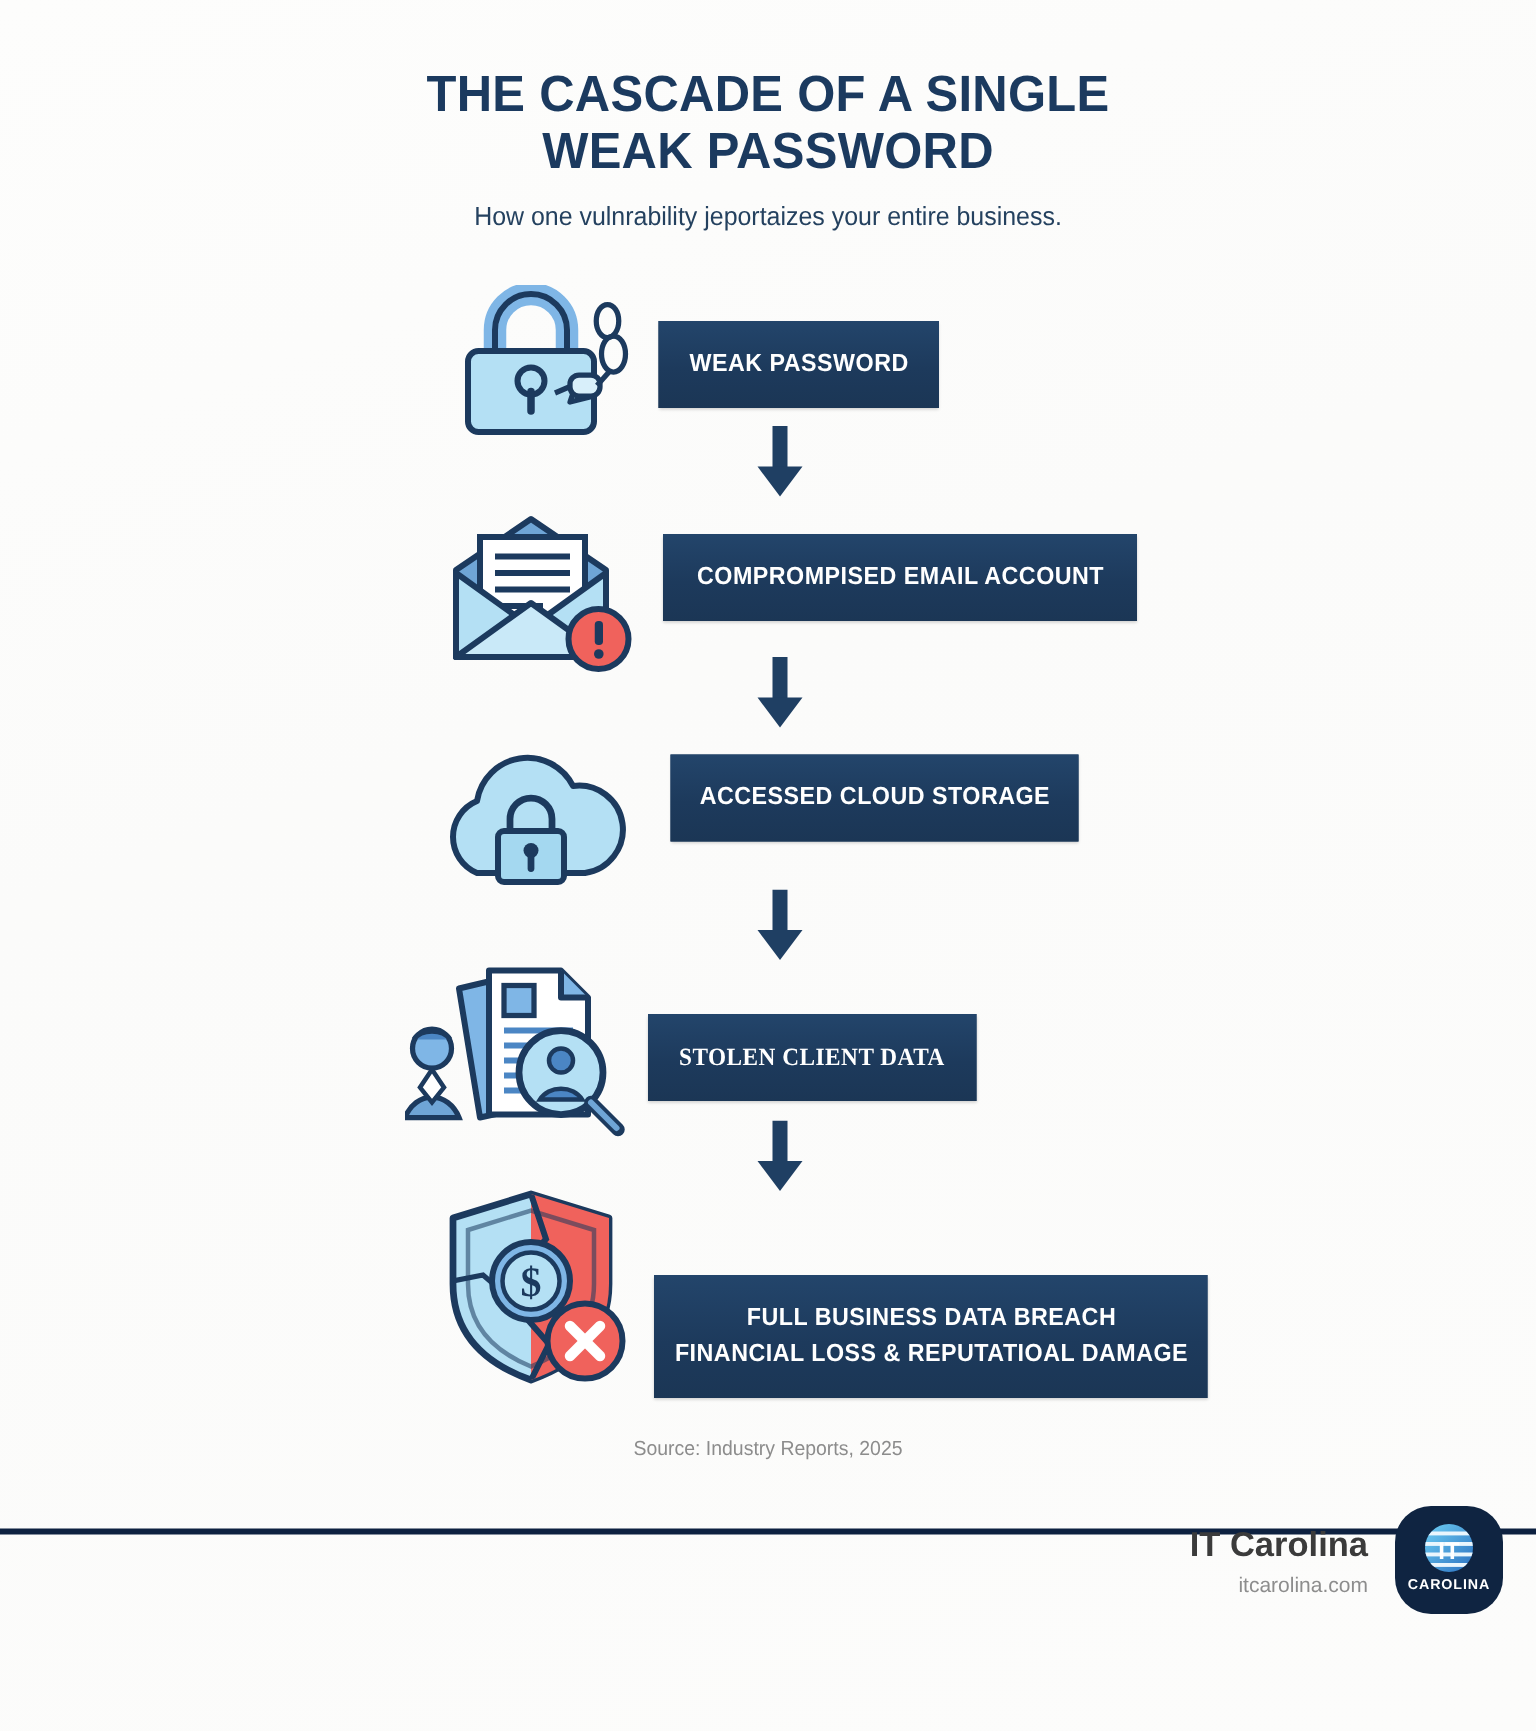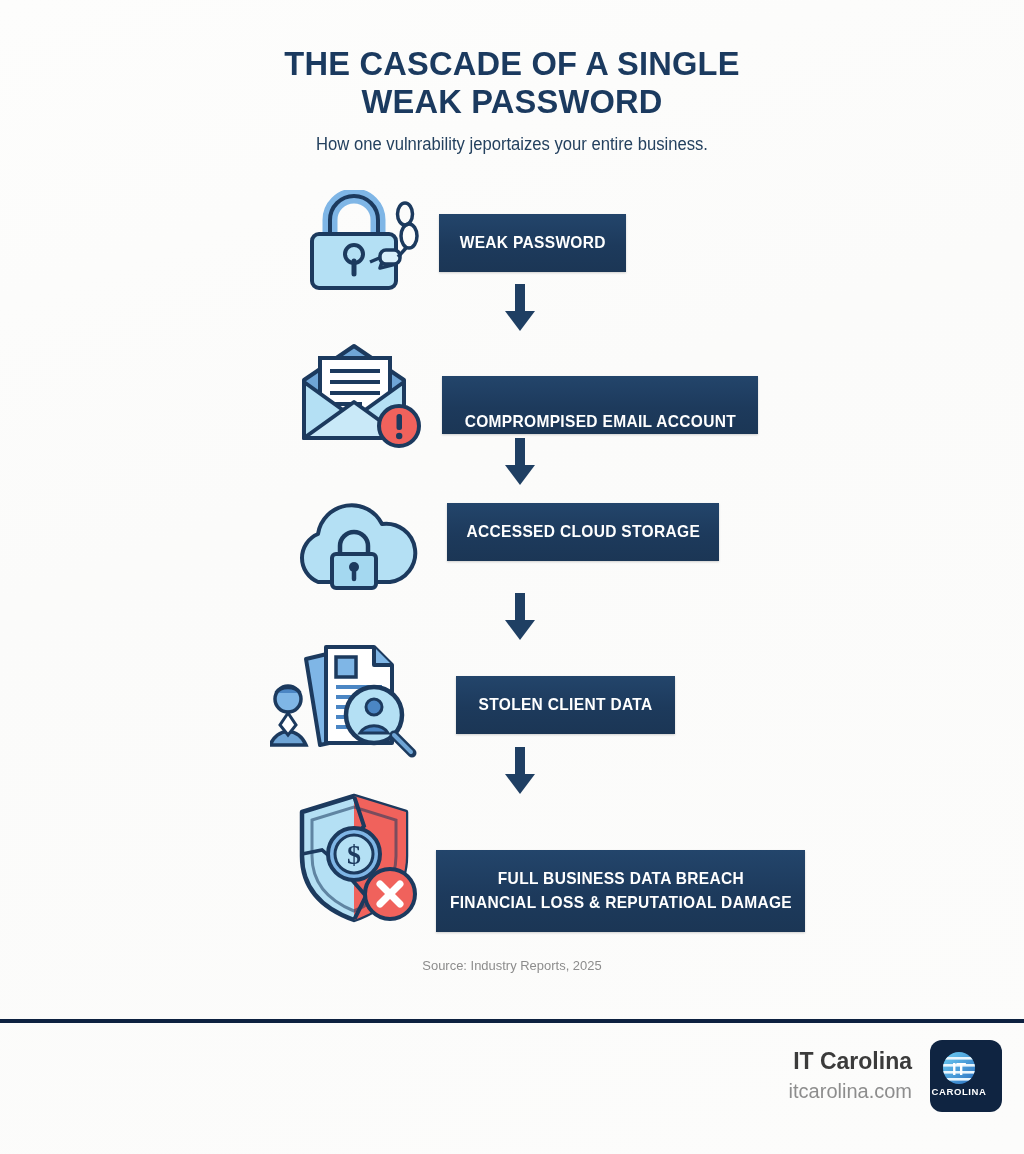--- a/index.html
+++ b/index.html
@@ -101,47 +101,48 @@
   .rule {
     position: absolute;
     top: 1019px;
     left: 0;
     width: 1024px;
     height: 4px;
     background: #0d2140;
   }
   .footer {
     position: absolute;
-    top: 1040px;
+    top: 1004px;
     right: 22px;
     display: flex;
     align-items: center;
     gap: 18px;
   }
   .brand {
     text-align: right;
     line-height: 1.18;
   }
   .brand-name {
     color: #3b3b3b;
     font-size: 23px;
     font-weight: bold;
   }
   .brand-url {
     color: #8d8d8d;
-    font-size: 20px;
+    font-size: 14px;
     margin-top: 5px;
   }
   .logo-tile {
     width: 72px;
     height: 72px;
-    border-radius: 12px;
+    border-radius: 24px;
     background: #0f2441;
     display: flex;
     align-items: center;
+    justify-content: center;
   }
 </style>
 </head>
 <body>
 
 <div id="page">
 
   <div class="header">
     <div class="title">
       <span>THE CASCADE OF A SINGLE</span>
@@ -187,21 +188,21 @@
           <line x1="36" y1="40" x2="86" y2="40" stroke="#1c3a5e" stroke-width="4"></line>
           <line x1="36" y1="51" x2="86" y2="51" stroke="#1c3a5e" stroke-width="4"></line>
           <line x1="36" y1="62" x2="68" y2="62" stroke="#1c3a5e" stroke-width="4"></line>
           <path d="M10 96 L10 40 L60 76 L110 40 L110 96 Z" fill="#b4e0f4" stroke="#1c3a5e" stroke-width="4" stroke-linejoin="round"></path>
           <path d="M10 96 L60 60 L110 96 Z" fill="#c9e9f8" stroke="#1c3a5e" stroke-width="4" stroke-linejoin="round"></path>
           <circle cx="105" cy="84" r="20" fill="#f0625c" stroke="#1c3a5e" stroke-width="4"></circle>
           <rect x="102.5" y="72" width="5.5" height="16" rx="2.5" fill="#1c3a5e"></rect>
           <circle cx="105.2" cy="94" r="3.2" fill="#1c3a5e"></circle>
         </svg>
       </div>
-      <div class="box" style="left:442px; top:196px; width:316px; height:58px;align-items:flex-end;">
+      <div class="box" style="left:442px; top:176px; width:316px; height:58px;">
         <span class="box-label">COMPROMPISED EMAIL ACCOUNT</span>
       </div>
       <div class="arrow" style="left:503px; top:258px;">
         <svg width="34" height="48" viewBox="0 0 34 48">
           <rect x="12" y="0" width="10" height="28" fill="#1f3f63"></rect>
           <path d="M2 27 L32 27 L17 47 Z" fill="#1f3f63"></path>
         </svg>
       </div>
     </div>
 
@@ -242,21 +243,21 @@
           <path d="M6 50 A13 9 0 0 1 30 50" fill="#4b86c4" stroke="#1c3a5e" stroke-width="3.5"></path>
           <path d="M0 102 A20 24 0 0 1 36 102 Z" fill="#6fa5d6" stroke="#1c3a5e" stroke-width="3.5"></path>
           <path d="M18 70 L10 82 L18 92 L26 82 Z" fill="#ffffff" stroke="#1c3a5e" stroke-width="3"></path>
           <circle cx="104" cy="72" r="28" fill="#b4e0f4" stroke="#1c3a5e" stroke-width="4.5"></circle>
           <circle cx="104" cy="64" r="8" fill="#4b86c4" stroke="#1c3a5e" stroke-width="3"></circle>
           <path d="M90 90 A16 14 0 0 1 118 90 Z" fill="#4b86c4" stroke="#1c3a5e" stroke-width="3"></path>
           <line x1="124" y1="92" x2="142" y2="110" stroke="#1c3a5e" stroke-width="9" stroke-linecap="round"></line>
           <line x1="124" y1="92" x2="141" y2="109" stroke="#6fa5d6" stroke-width="4" stroke-linecap="round"></line>
         </svg>
       </div>
-      <div class="box" style="left:456px; top:496px; width:219px; height:58px;">
+      <div class="box" style="left:432px; top:496px; width:219px; height:58px;font-family:Liberation Serif, serif;">
         <span class="box-label">STOLEN CLIENT DATA</span>
       </div>
       <div class="arrow" style="left:503px; top:567px;">
         <svg width="34" height="48" viewBox="0 0 34 48">
           <rect x="12" y="0" width="10" height="28" fill="#1f3f63"></rect>
           <path d="M2 27 L32 27 L17 47 Z" fill="#1f3f63"></path>
         </svg>
       </div>
     </div>
 

